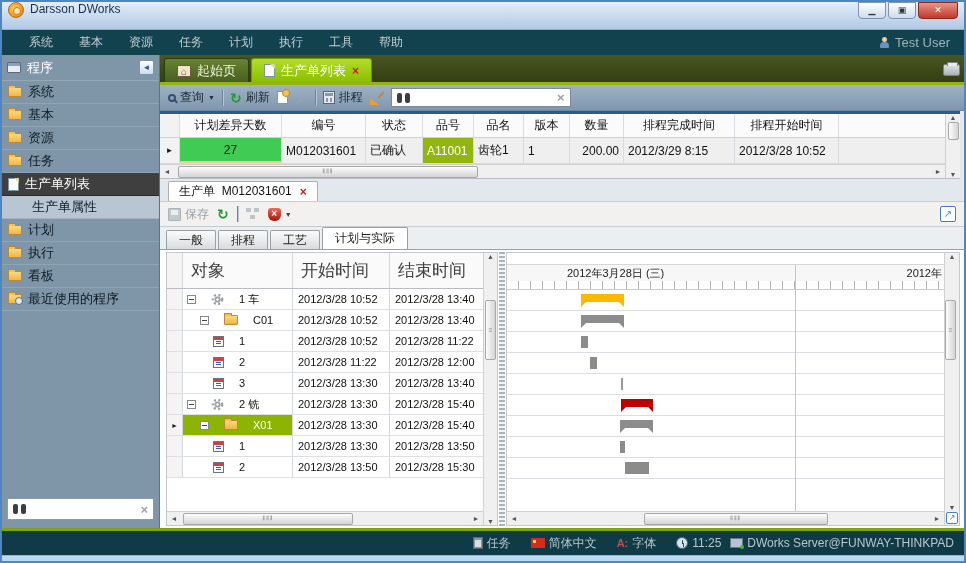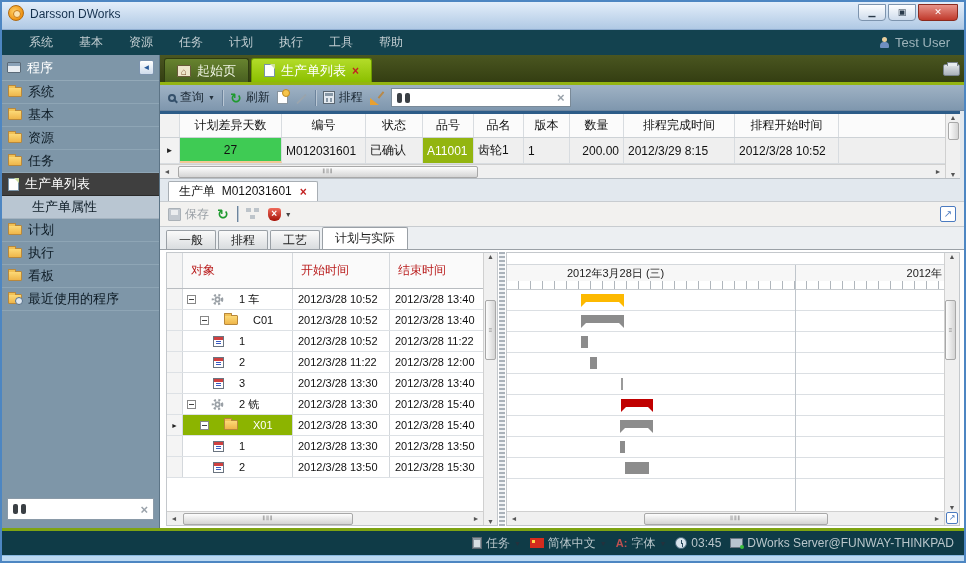--- a/index.html
+++ b/index.html
@@ -1,20 +1,20 @@
 <!DOCTYPE html>
 <html><head>
 <meta charset="utf-8">
 <style>
   html,body{margin:0;padding:0;background:#cfd8e0;font-family:"Liberation Sans","DejaVu Sans",sans-serif;}
   *{box-sizing:border-box;}
   .window{width:966px;height:563px;border:2px solid #4d86c2;outline:1px solid #2f6aa0;display:flex;flex-direction:column;background:#e9edf1;overflow:hidden;}
 
   
-  .titlebar{height:28px;background:linear-gradient(#e3eefa,#b0c9e4);display:flex;align-items:flex-end;padding:8px 6px;border-bottom:1px solid #8fadd0;flex:0 0 auto;}
+  .titlebar{height:28px;background:linear-gradient(#e3eefa,#b0c9e4);display:flex;align-items:flex-start;padding:0 6px;border-bottom:1px solid #8fadd0;flex:0 0 auto;}
   .app-logo{width:16px;height:16px;border-radius:50%;background:radial-gradient(circle at 40% 40%,#ffd36b,#f0920f 70%);border:1px solid #b06a10;margin-right:6px;position:relative;}
   .app-logo::after{content:'';position:absolute;left:4px;top:4px;width:6px;height:6px;border-radius:50%;background:#fbe2ae;border:1px solid #c87c1a;}
   .title-text{font-size:12px;color:#15314e;}
   .win-controls{margin-left:auto;display:flex;gap:2px;}
   .wbtn{width:28px;height:17px;border:1px solid #7d94ae;border-radius:0 0 4px 4px;font-size:9px;line-height:15px;text-align:center;color:#2a3a4a;background:linear-gradient(#fdfeff,#cfdcec);}
   .wbtn.close{width:40px;background:linear-gradient(#e8948a,#c0392b);color:#fff;font-weight:bold;border-color:#8a2a1e;}
 
   
   .menubar{height:25px;background:#13424f;display:flex;align-items:center;padding:0 14px;flex:0 0 auto;}
   .menu-item{color:#c3ced2;font-size:12px;padding:3px 13px;cursor:default;}
@@ -114,21 +114,21 @@
   .i-ext{margin-left:auto;width:16px;height:16px;border:1px solid #4a7ac0;border-radius:2px;color:#4a7ac0;font-size:10px;line-height:14px;text-align:center;background:#fff;}
   .i-ext::before{content:'↗';}
   .doc-tabs{height:22px;display:flex;align-items:flex-end;background:#eceff2;padding:2px 6px 0 6px;gap:2px;flex:0 0 auto;}
   .dtab{height:19px;padding:0 12px;font-size:12px;color:#222;background:linear-gradient(#fafafa,#d9dcdf);border:1px solid #9aa0a6;border-bottom:none;border-radius:2px 2px 0 0;display:flex;align-items:center;}
   .dtab.active{height:22px;background:#fff;position:relative;z-index:2;}
   .doc-content{flex:1;background:#fff;border-top:1px solid #9aa0a6;display:flex;min-height:0;padding:2px 4px 2px 6px;}
 
   
   .tree{width:332px;flex:0 0 auto;display:flex;border:1px solid #c4c8cc;}
   .tree-main{flex:1;display:flex;flex-direction:column;min-width:0;}
-  .tree-head{height:36px;display:flex;background:#fafafa;border-bottom:1px solid #b8bcc0;font-size:12px;color:#b91c1c;}
+  .tree-head{height:36px;display:flex;background:#fafafa;border-bottom:1px solid #b8bcc0;font-size:17px;color:#404040;}
   .th-cell{display:flex;align-items:center;padding-left:8px;border-right:1px solid #d4d8dc;flex:0 0 auto;}
   .t-markcol{width:16px;flex:0 0 auto;border-right:1px solid #d4d8dc;background:#f4f4f4;}
   .tree-body{flex:1;overflow:hidden;}
   .t-row{height:21px;display:flex;border-bottom:1px solid #dde1e5;font-size:11px;color:#111;}
   .t-mark{width:16px;flex:0 0 auto;border-right:1px solid #d4d8dc;background:#f4f4f4;display:flex;align-items:center;justify-content:center;font-size:7px;color:#222;}
   .t-obj{width:110px;flex:0 0 auto;display:flex;align-items:center;gap:15px;border-right:1px solid #d4d8dc;overflow:hidden;white-space:nowrap;}
   .t-obj.sel{background:#8cb400;color:#fff;}
   .t-time{width:97px;flex:0 0 auto;display:flex;align-items:center;padding-left:5px;border-right:1px solid #d4d8dc;white-space:nowrap;overflow:hidden;}
   .t-exp{width:9px;height:9px;border:1px solid #888;background:#fff;position:relative;flex:0 0 auto;}
   .t-exp::after{content:'';position:absolute;left:1px;right:1px;top:3px;height:1px;background:#444;}
@@ -570,21 +570,21 @@
       <span>简体中文</span>
       <span class="caret">▼</span>
     </span>
     <span class="st-item">
       <span class="i-font">A:</span>
       <span>字体</span>
       <span class="caret">▼</span>
     </span>
     <span class="st-item">
       <span class="i-clock"></span>
-      <span>03:45</span>
+      <span>11:25</span>
     </span>
     <span class="st-item">
       <span class="i-server"></span>
       <span>DWorks Server@FUNWAY-THINKPAD</span>
     </span>
   </div>
   <div class="bottomstrip"></div>
 
 </div>
 

